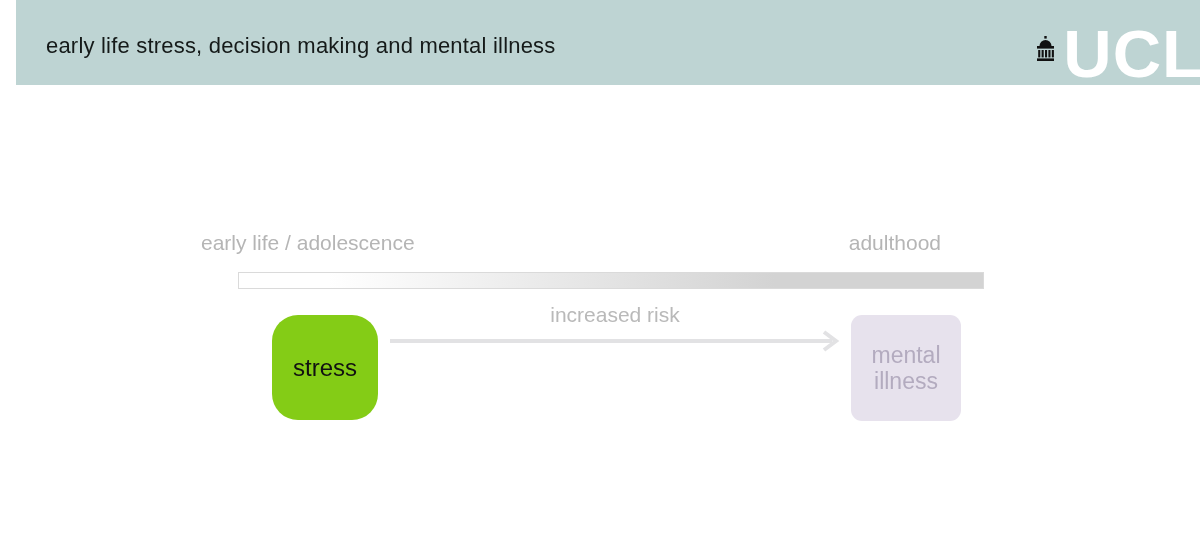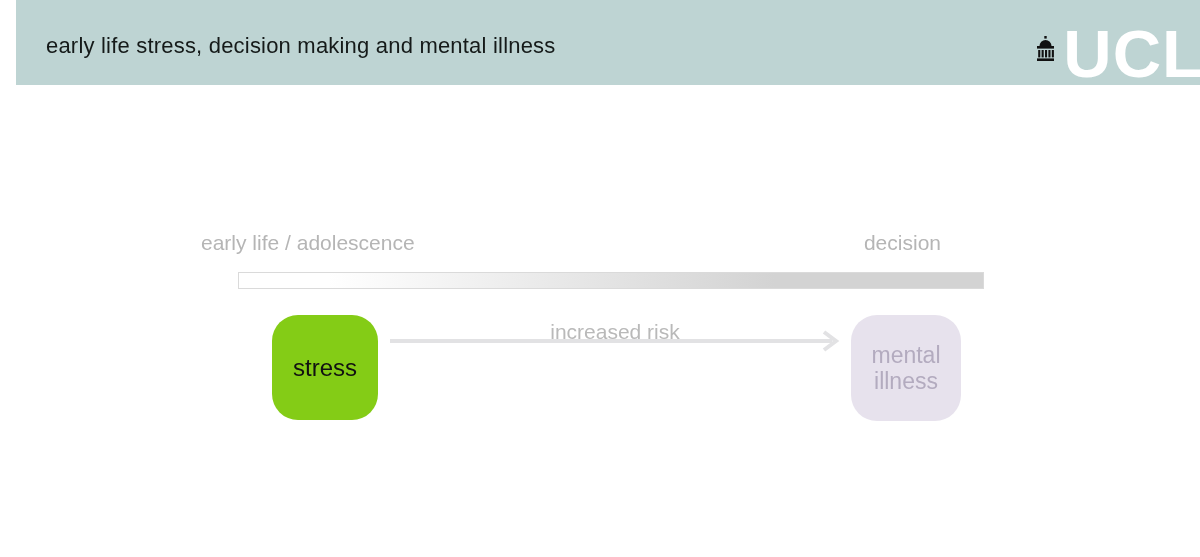--- a/index.html
+++ b/index.html
@@ -46,21 +46,21 @@
     display:flex;align-items:center;justify-content:center;
     font-size:24px;color:#111111;
   }
   .mental-box{
     position:absolute;left:851px;top:315px;width:110px;height:106px;
     border-radius:26px;
     display:flex;align-items:center;justify-content:center;text-align:center;
     font-size:23px;line-height:1.15;padding:0 14px;box-sizing:border-box;
   }
   .arrow-label{
-    position:absolute;left:390px;top:320px;width:450px;
+    position:absolute;left:390px;top:303px;width:450px;
     text-align:center;font-size:21px;color:#b9b9b9;
   }
   .arrow-svg{
     position:absolute;left:388px;top:329px;
   }
 </style>
 </head>
 <body>
 
 <div class="slide">
@@ -81,33 +81,33 @@
           <rect x="16.8" y="14" width="2.1" height="7.4" fill="#111"></rect>
           <rect x="2" y="22.4" width="17" height="2.6" fill="#111"></rect>
         </svg>
       </span>
       <span class="logo-letters" style="color: rgb(255, 255, 255);">UCL</span>
     </div>
   </div>
 
   <div class="timeline-labels">
     <span>early life / adolescence</span>
-    <span>decision</span>
+    <span>adulthood</span>
   </div>
 
   <div class="timeline-bar"></div>
 
   <div class="stress-box" style="background: #84cc16;">
     <span style="color: rgb(17, 17, 17);">stress</span>
   </div>
 
   <div class="arrow-label">increased risk</div>
 
   <svg class="arrow-svg" width="454" height="24" viewBox="0 0 454 24" xmlns="http://www.w3.org/2000/svg">
     <line x1="2" y1="12" x2="444" y2="12" stroke="#e2e2e4" stroke-width="4"></line>
     <polyline points="436,3 448,12 436,21" fill="none" stroke="#e2e2e4" stroke-width="4"></polyline>
   </svg>
 
-  <div class="mental-box" style="background: rgb(231, 226, 237);">
+  <div class="mental-box" style="background: rgb(231, 226, 237); border-radius: 11px;">
     <span style="color: rgb(179, 171, 191);">mental illness</span>
   </div>
 
 </div>
 
 </body></html>

